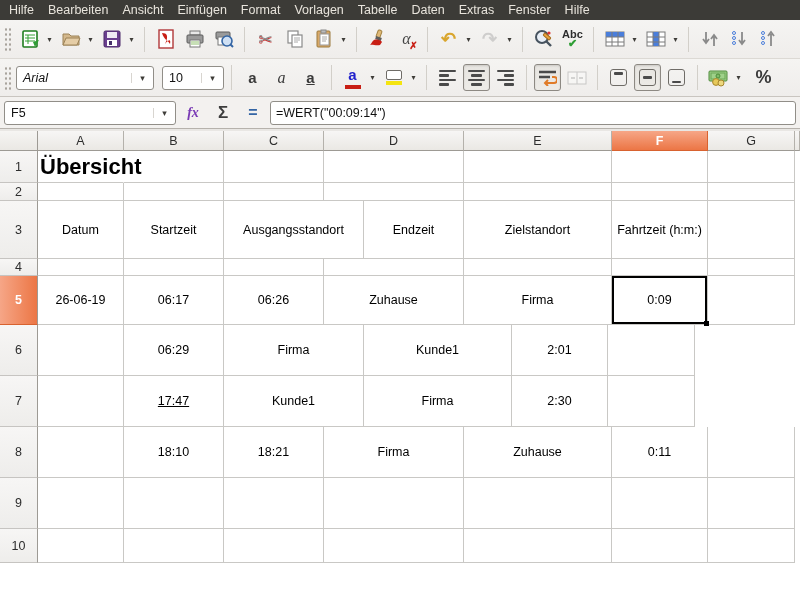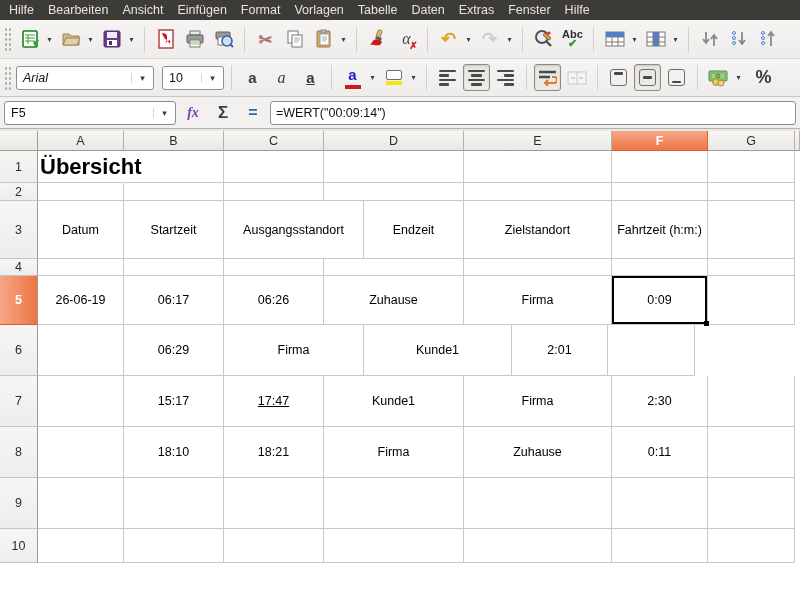--- a/index.html
+++ b/index.html
@@ -486,21 +486,20 @@
         <div class="cell" style="width: 86px;"></div>
         <div class="cell" style="width: 100px;">06:29</div>
         <div class="cell" style="width: 140px;">Firma</div>
         <div class="cell" style="width: 148px;">Kunde1</div>
         <div class="cell" style="width: 96px;">2:01</div>
         <div class="cell" style="width: 87px;"></div>
       </div>
       <div class="grow" style="height: 51px;">
         <div class="rhdr">7</div>
         <div class="cell" style="width: 86px;"></div>
-        <div class="cell" style="width: 100px;">15:17</div>
         <div class="cell" style="width: 100px; text-decoration: underline;">17:47</div>
         <div class="cell" style="width: 140px;">Kunde1</div>
         <div class="cell" style="width: 148px;">Firma</div>
         <div class="cell" style="width: 96px;">2:30</div>
         <div class="cell" style="width: 87px;"></div>
       </div>
       <div class="grow" style="height: 51px;">
         <div class="rhdr">8</div>
         <div class="cell" style="width: 86px;"></div>
         <div class="cell" style="width: 100px;">18:10</div>

